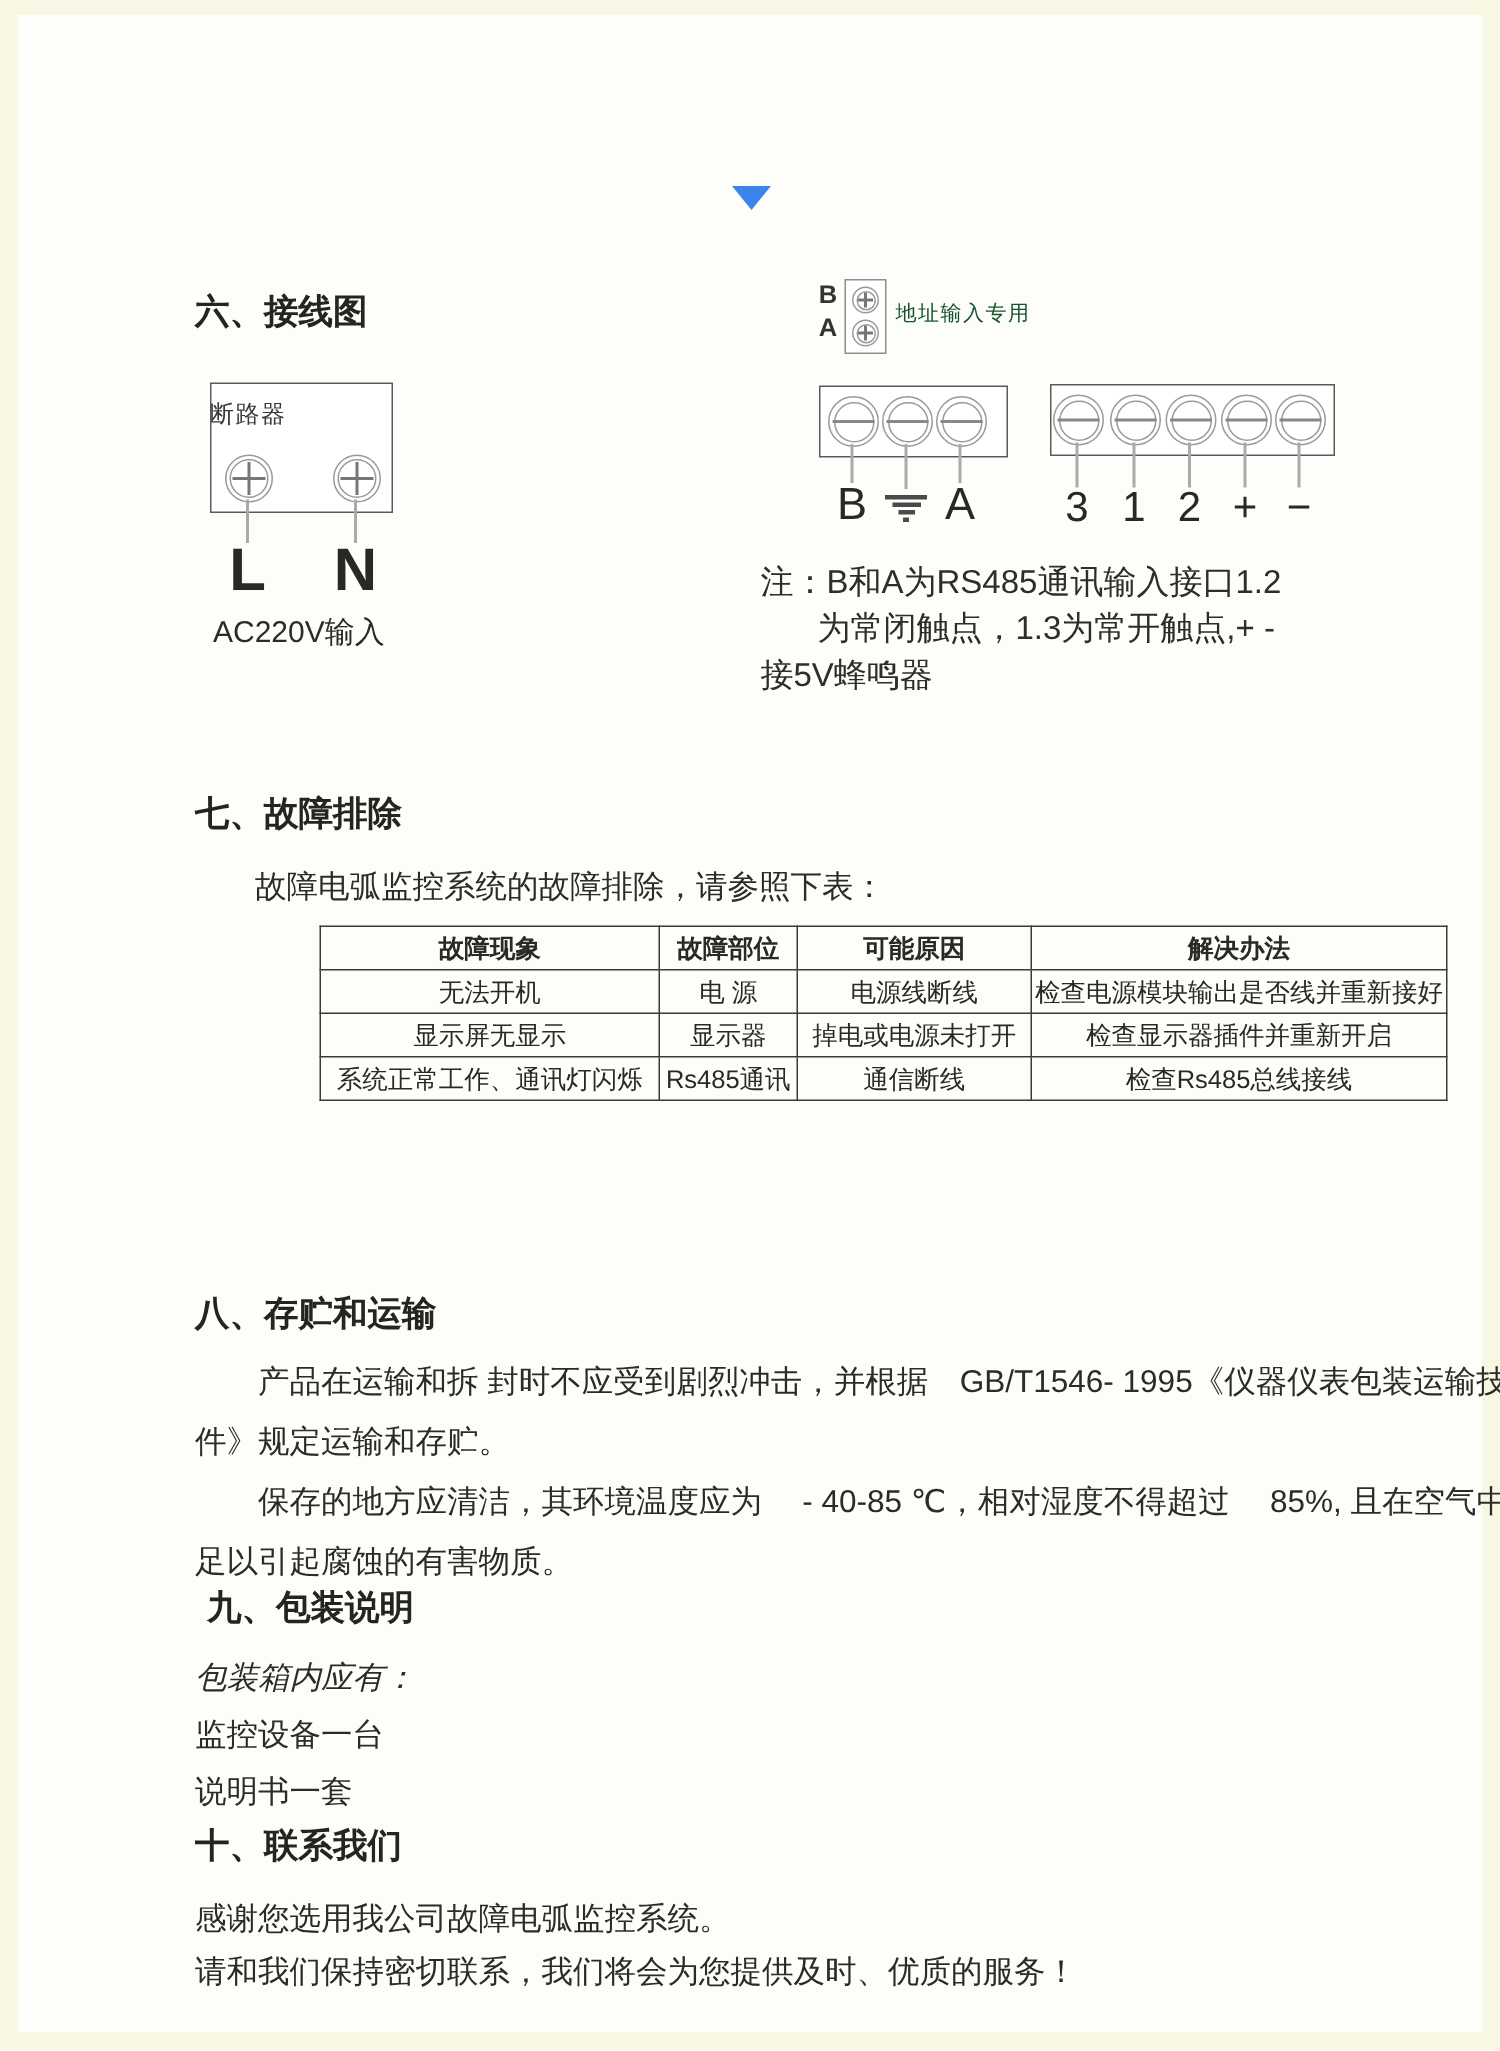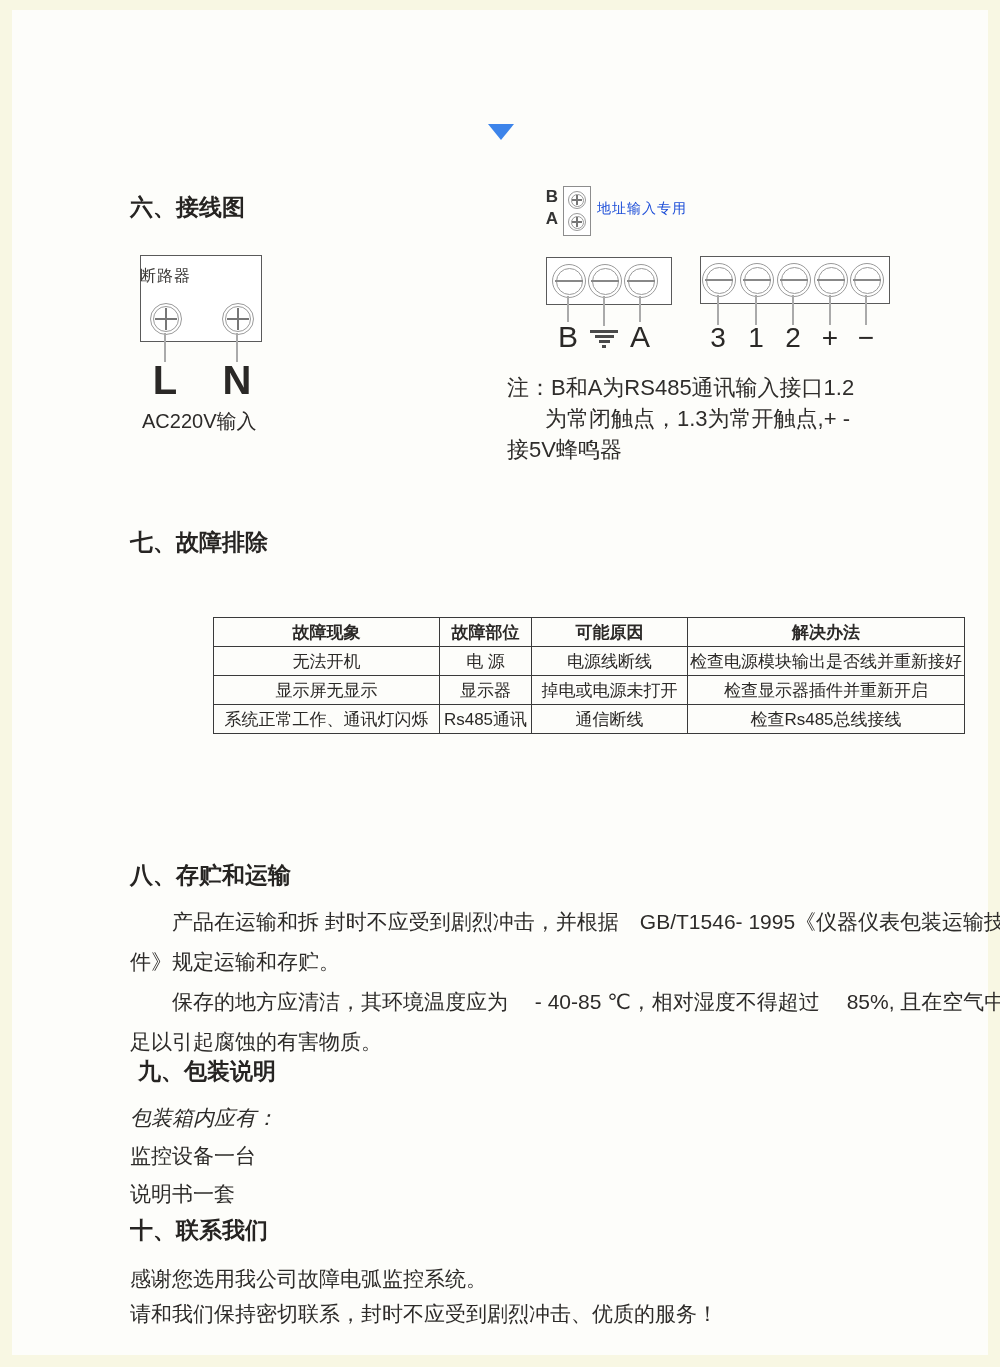--- a/index.html
+++ b/index.html
@@ -30,21 +30,21 @@
   .screw.mini .inner{inset:1.5px;}
   .screw.slot .inner{inset:2.5px;}
   .screw.slot .h{left:2px;right:2px;background:#888;}
   .lead{position:absolute;width:1.5px;background:#aaa;}
   .big-label{font-size:40px;font-weight:600;color:#2a2826;text-align:center;}
   .cap{font-size:20px;color:#2d2b29;}
 
   
   .addr-box{left:563px;top:186px;width:26px;height:48px;border:1px solid #8d8d8d;background:#fff;}
   .addr-letter{font-size:17px;font-weight:600;color:#333;width:14px;text-align:center;}
-  .addr-cap{left:597px;top:200px;font-size:14px;color:#1d4ed8;letter-spacing:1px;}
+  .addr-cap{left:597px;top:200px;font-size:14px;color:#14532d;letter-spacing:1px;}
 
   
   .strip{border:1.5px solid #5a5a5a;background:#fff;}
   .strip1{left:546px;top:257px;width:124px;height:46px;}
   .strip2{left:700px;top:256px;width:188px;height:46px;}
   .strip-label{font-size:30px;font-weight:500;color:#2a2826;text-align:center;width:44px;}
   .strip2-label{font-size:28px;font-weight:500;color:#2a2826;text-align:center;width:36px;}
   .gnd i{display:block;background:#4a4a4a;height:2.5px;margin:0 auto 2.5px;}
 
   
@@ -162,20 +162,21 @@
   <div class="abs strip2-label" style="left:812px;top:322px;">+</div>
   <div class="abs strip2-label" style="left:848px;top:322px;">−</div>
 
   <div class="abs note">
     <div>注：B和A为RS485通讯输入接口1.2</div>
     <div class="n2">为常闭触点，1.3为常开触点,+ -</div>
     <div>接5V蜂鸣器</div>
   </div>
 
   <div class="abs h2" style="left:130px;top:527px;">七、故障排除</div>
+  <div class="abs body-text" style="left:170px;top:577px;">故障电弧监控系统的故障排除，请参照下表：</div>
 
   <table class="fault-table">
     <colgroup>
       <col style="width:226px;">
         <col style="width:92px;">
         <col style="width:156px;">
         <col style="width:228px;">
     </colgroup>
     <thead>
       <tr>
@@ -218,15 +219,15 @@
     <div class="line">足以引起腐蚀的有害物质。</div>
   </div>
 
   <div class="abs h2" style="left:138px;top:1056px;">九、包装说明</div>
   <div class="abs body-text italic" style="left:130px;top:1104px;">包装箱内应有：</div>
   <div class="abs body-text" style="left:130px;top:1142px;">监控设备一台</div>
   <div class="abs body-text" style="left:130px;top:1180px;">说明书一套</div>
 
   <div class="abs h2" style="left:130px;top:1215px;">十、联系我们</div>
   <div class="abs body-text" style="left:130px;top:1265px;">感谢您选用我公司故障电弧监控系统。</div>
-  <div class="abs body-text" style="left:130px;top:1300px;">请和我们保持密切联系，封时不应受到剧烈冲击、优质的服务！</div>
+  <div class="abs body-text" style="left:130px;top:1300px;">请和我们保持密切联系，我们将会为您提供及时、优质的服务！</div>
 
 </div>
 
 </body></html>

